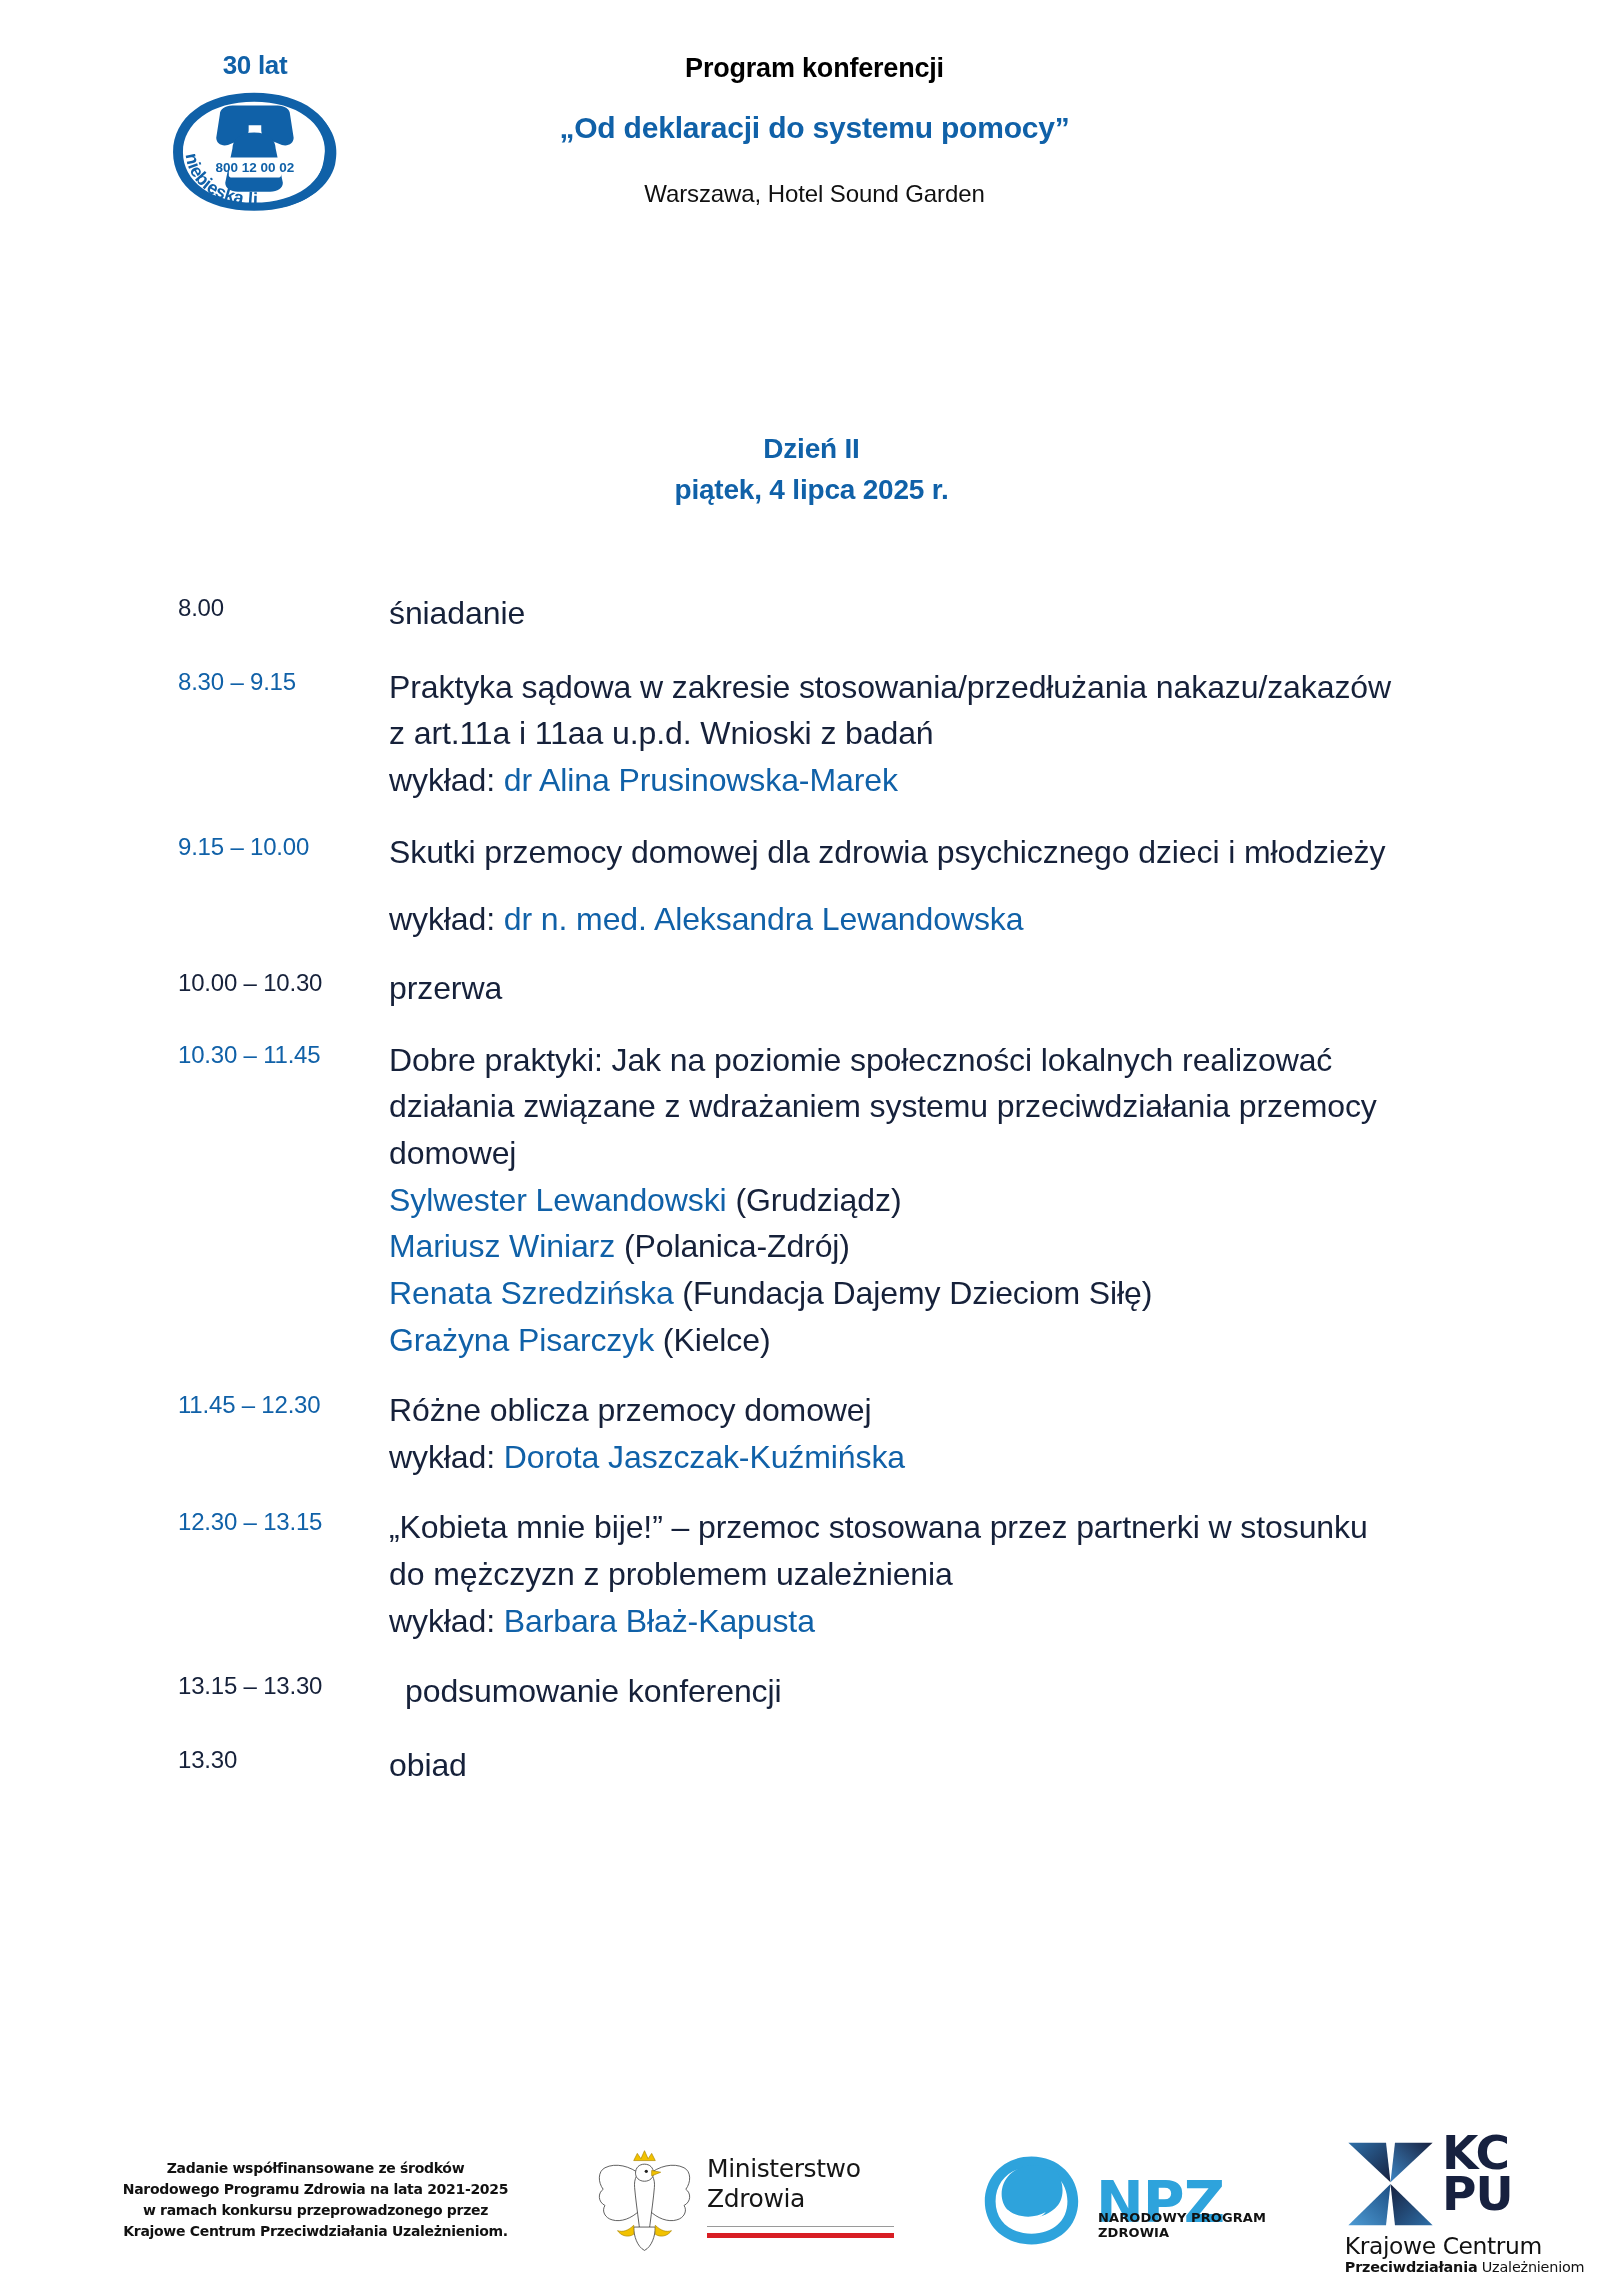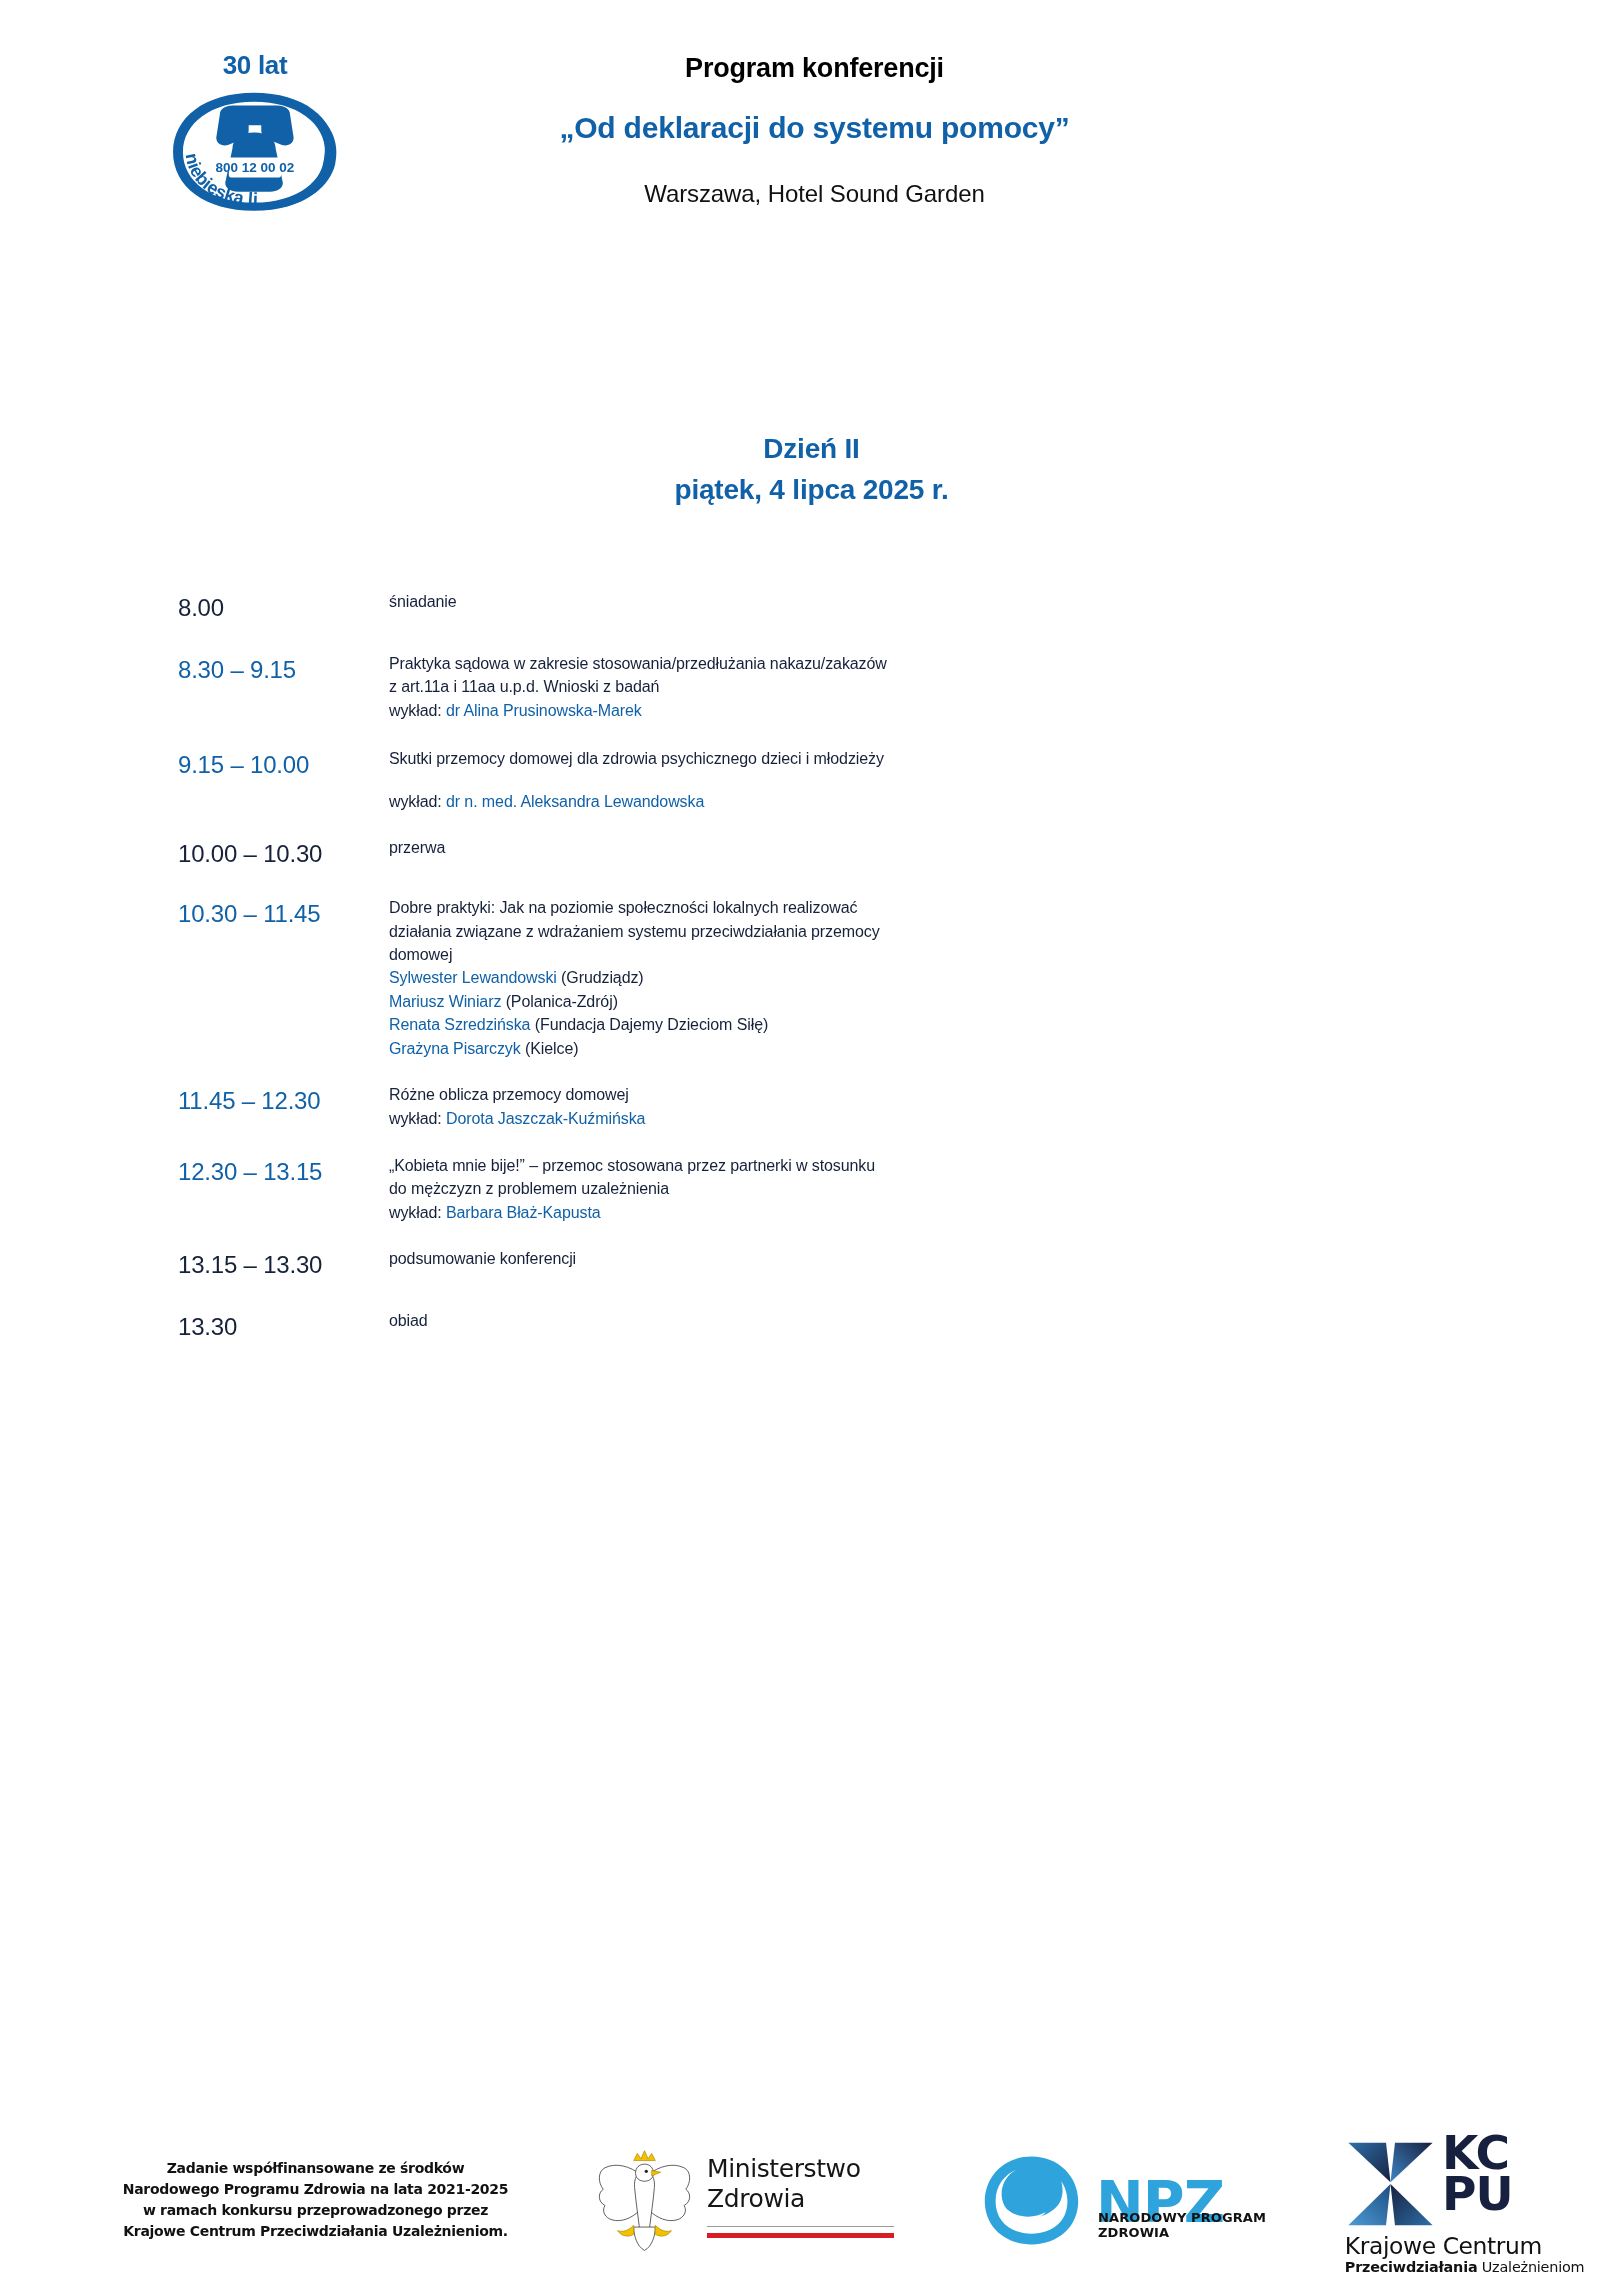--- a/index.html
+++ b/index.html
@@ -110,39 +110,39 @@
     font-size: 24px;
     line-height: 1.46;
     letter-spacing: -0.2px;
     white-space: nowrap;
   }
   .time.blue  { color: #1061A8; }
   .time.black { color: #16213a; }
 
   .row .desc {
     flex: 1 1 auto;
-    font-size: 16px;
+    font-size: 32px;
     line-height: 1.46;
     color: #16213a;
     letter-spacing: -0.1px;
   }
   .desc .line { display: block; }
   .desc .line.gap-top { margin-top: 20px; }
   .name { color: #1061A8; }
   .plain { color: #16213a; }
 
   
   .row.r-breakfast { margin-bottom: 27px; }
   .row.r-s1 { margin-bottom: 25px; }
   .row.r-s2 { margin-bottom: 22.5px; }
   .row.r-break { margin-bottom: 25px; }
   .row.r-s3 { margin-bottom: 23.4px; }
   .row.r-s4 { margin-bottom: 24px; }
   .row.r-s5 { margin-bottom: 23.4px; }
-  .row.r-sum { margin-bottom: 27px; }
+  .row.r-sum { margin-bottom: 27px; gap: 16px; }
 
   
   .footer {
     position: absolute;
     left: 0;
     top: 2142px;
     width: 1623px;
     height: 153px;
   }
   .footer-text {

